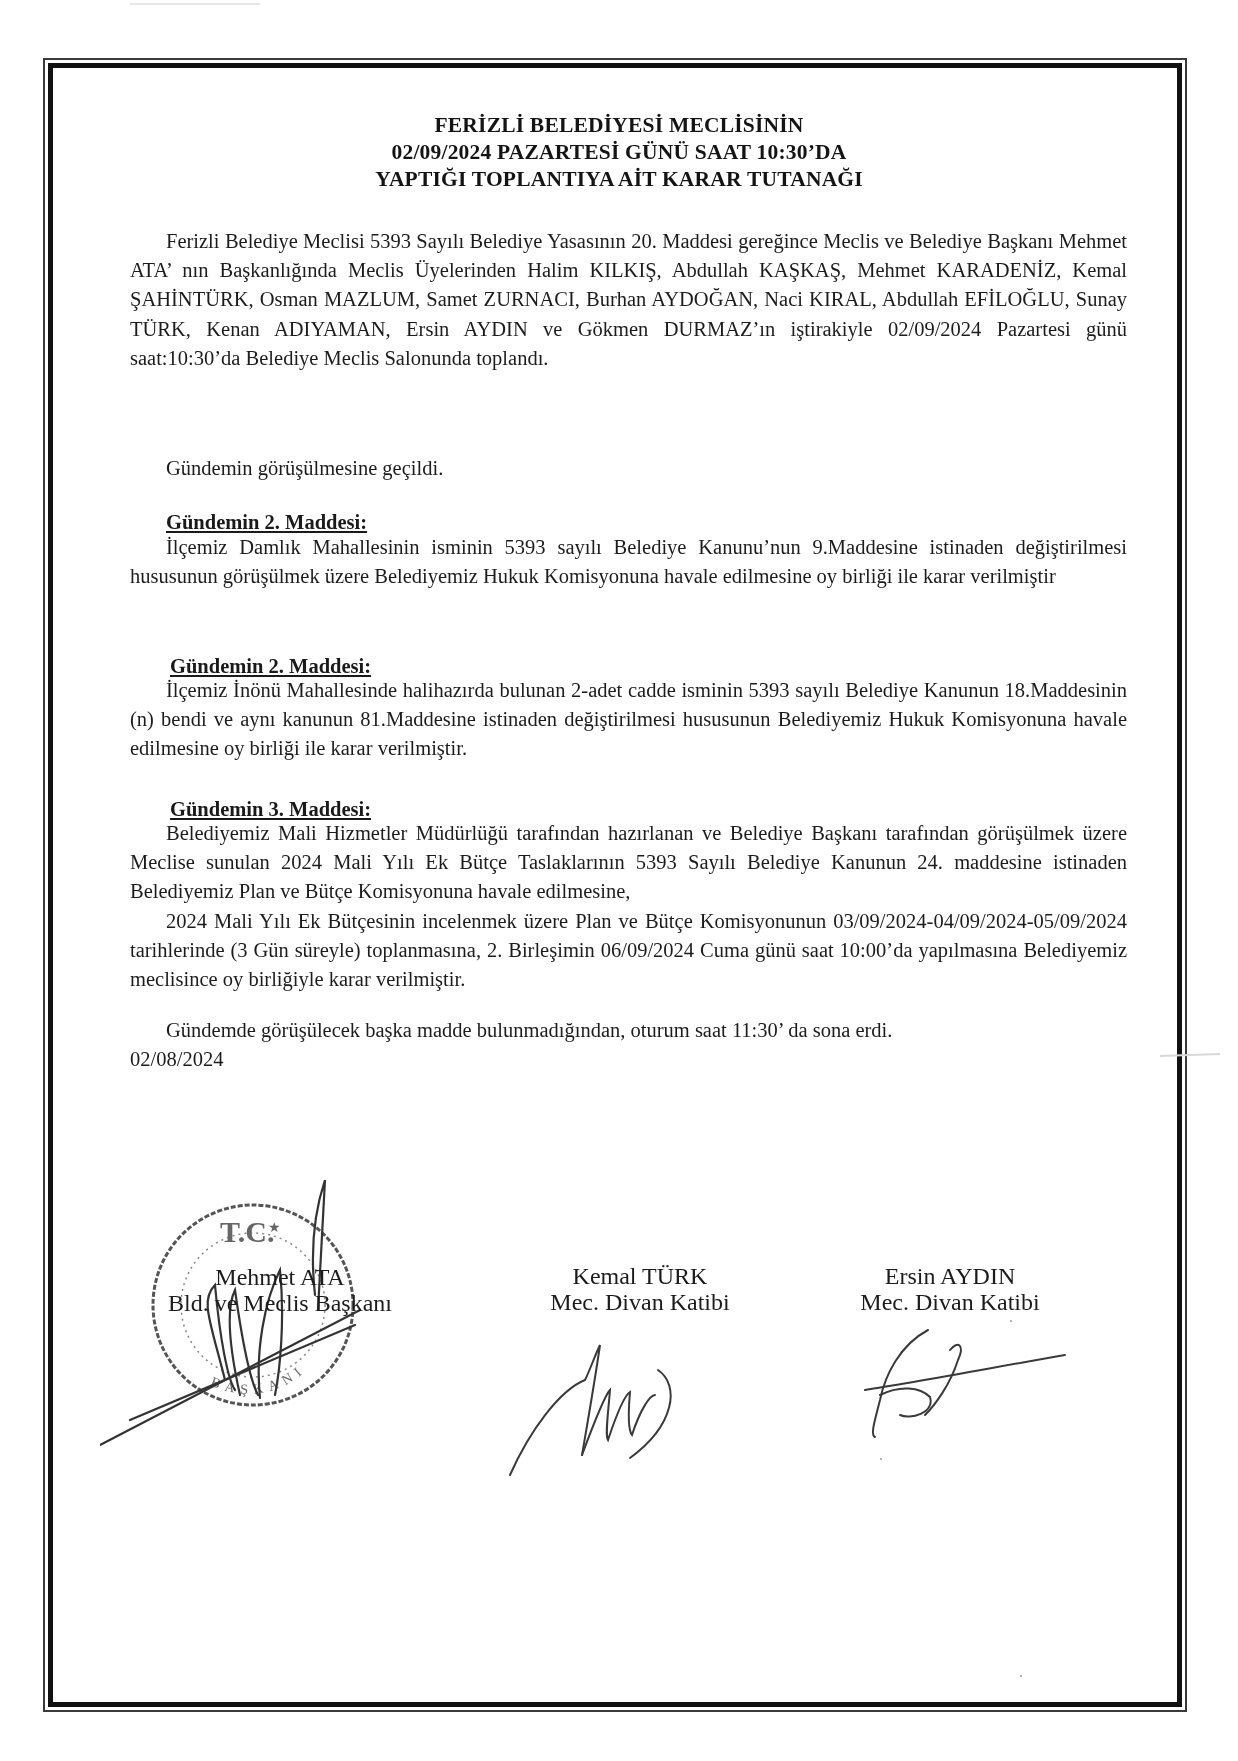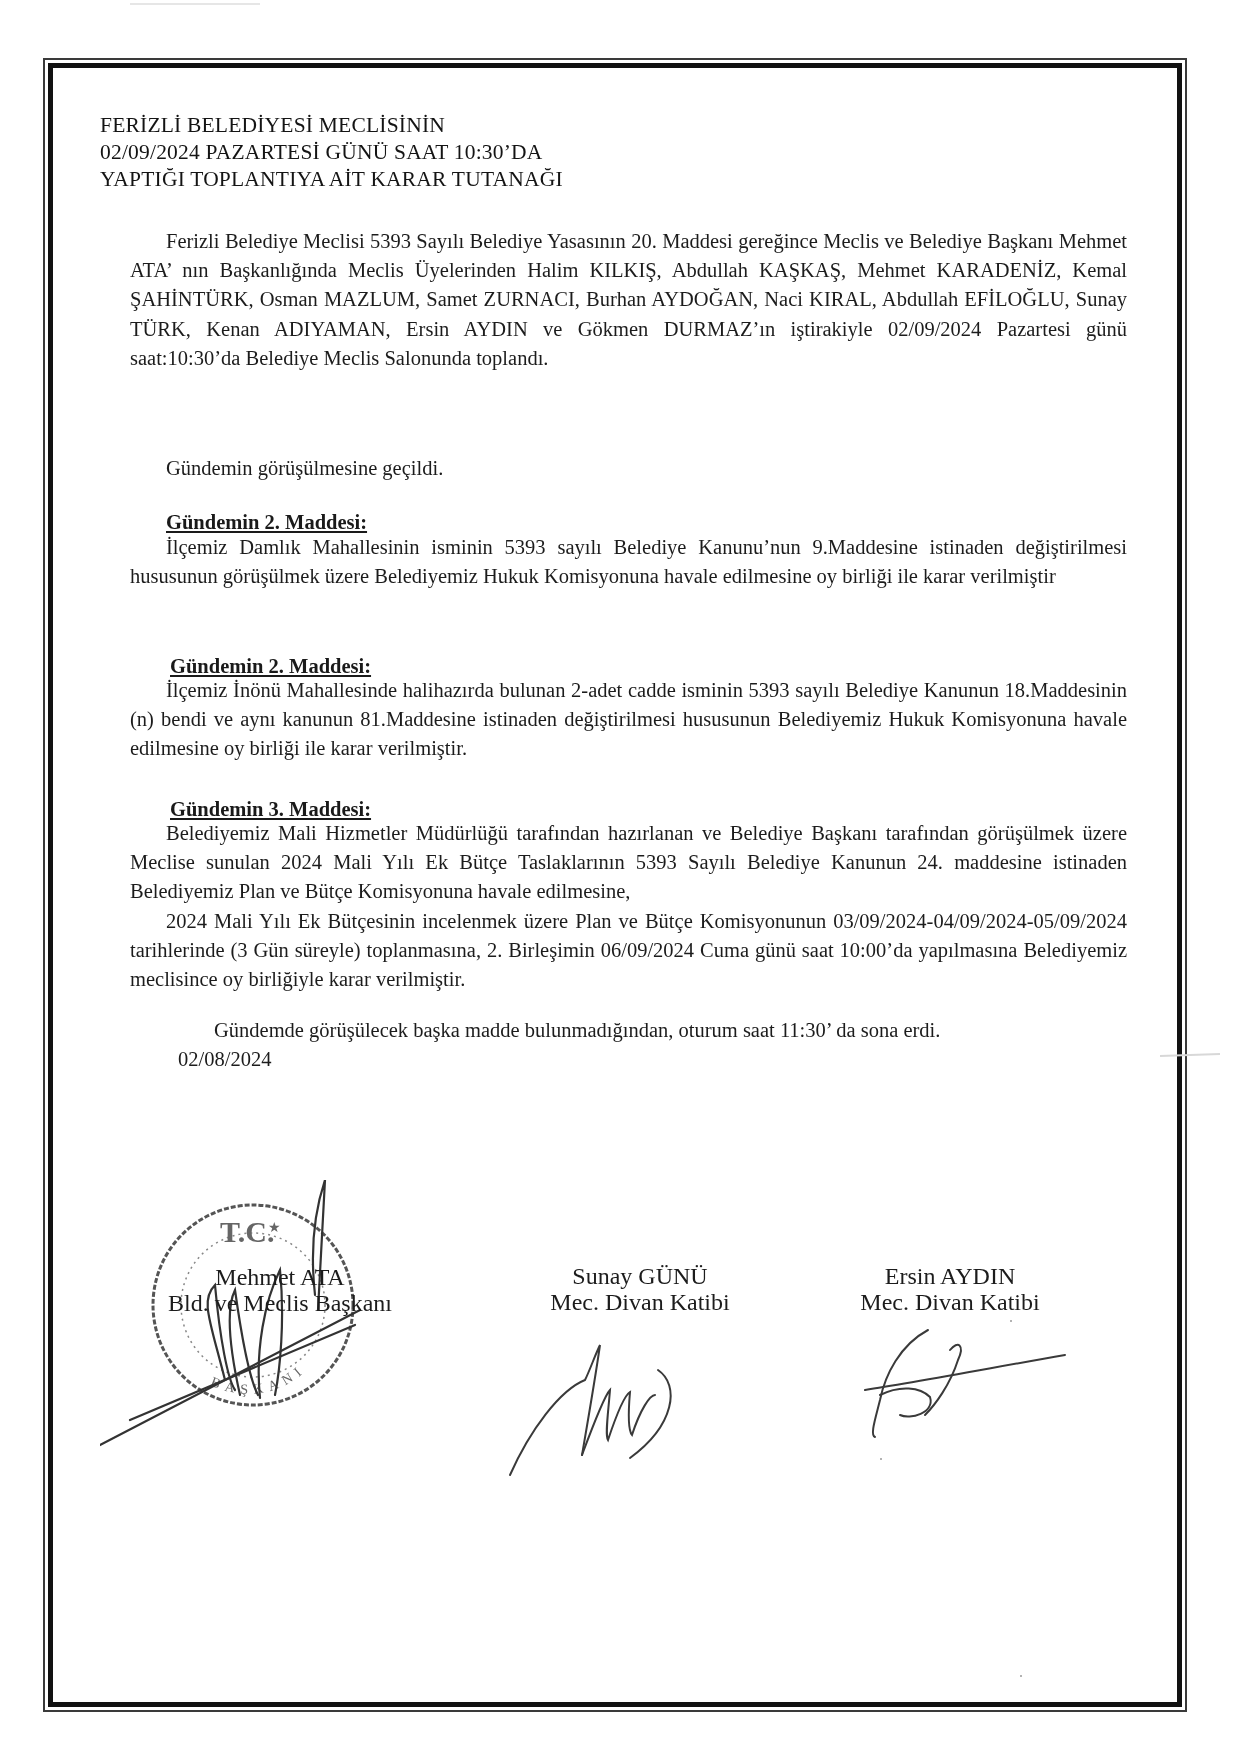--- a/index.html
+++ b/index.html
@@ -49,22 +49,22 @@
       height: 2px;
       background: #d8d8d8;
       transform: rotate(-2deg);
     }
 
     .title {
       position: absolute;
       left: 100px;
       width: 1038px;
       top: 112px;
-      text-align: left;
-      font-weight: normal;
+      text-align: center;
+      font-weight: bold;
       font-size: 21.5px;
       line-height: 27px;
       letter-spacing: 0.2px;
       color: #141414;
     }
     .title div { margin: 0; }
 
     .body-text {
       position: absolute;
       left: 130px;
@@ -88,21 +88,21 @@
     }
     .ah1 { left: 166px; top: 508px; }
     .ah2 { left: 170px; top: 652px; }
     .ah3 { left: 170px; top: 795px; }
 
     .item1 { top: 533px; }
     .item2 { top: 676px; }
     .item3 { top: 819px; }
     .item3 p { margin: 0; }
 
-    .closing { top: 1016px; margin-left: 48px; }
+    .closing { top: 1016px; }
     .closing p { margin: 0; }
 
     .signature-block {
       position: absolute;
       text-align: center;
       font-size: 24px;
       line-height: 26px;
       color: #1c1c1c;
     }
     .sig-chair { left: 150px; top: 1264px; width: 260px; z-index: 3; }
@@ -193,21 +193,21 @@
     <path d="M 215 115 C 210 70, 215 30, 225 0 C 222 60, 220 100, 218 130"></path>
   </g>
 </svg>
 
 <div class="signature-block sig-chair">
   <div>Mehmet ATA</div>
   <div>Bld. ve Meclis Başkanı</div>
 </div>
 
 <div class="signature-block sig-sec1">
-  <div>Sunay GÜNÜ</div>
+  <div>Kemal TÜRK</div>
   <div>Mec. Divan Katibi</div>
 </div>
 
 <svg class="sig-svg-1" viewBox="0 0 210 140">
   <g fill="none" stroke="#3a3a3a" stroke-width="2" stroke-linecap="round">
     <path d="M 10 135 C 30 90, 60 50, 85 40 C 90 30, 95 15, 100 5 C 95 40, 88 80, 82 115"></path>
     <path d="M 82 115 C 95 80, 105 55, 110 50 C 108 75, 105 95, 108 100 C 118 70, 125 55, 130 52 C 128 75, 128 90, 132 95 C 140 70, 150 55, 155 55"></path>
     <path d="M 158 30 C 180 45, 175 85, 130 118"></path>
   </g>
 </svg>

